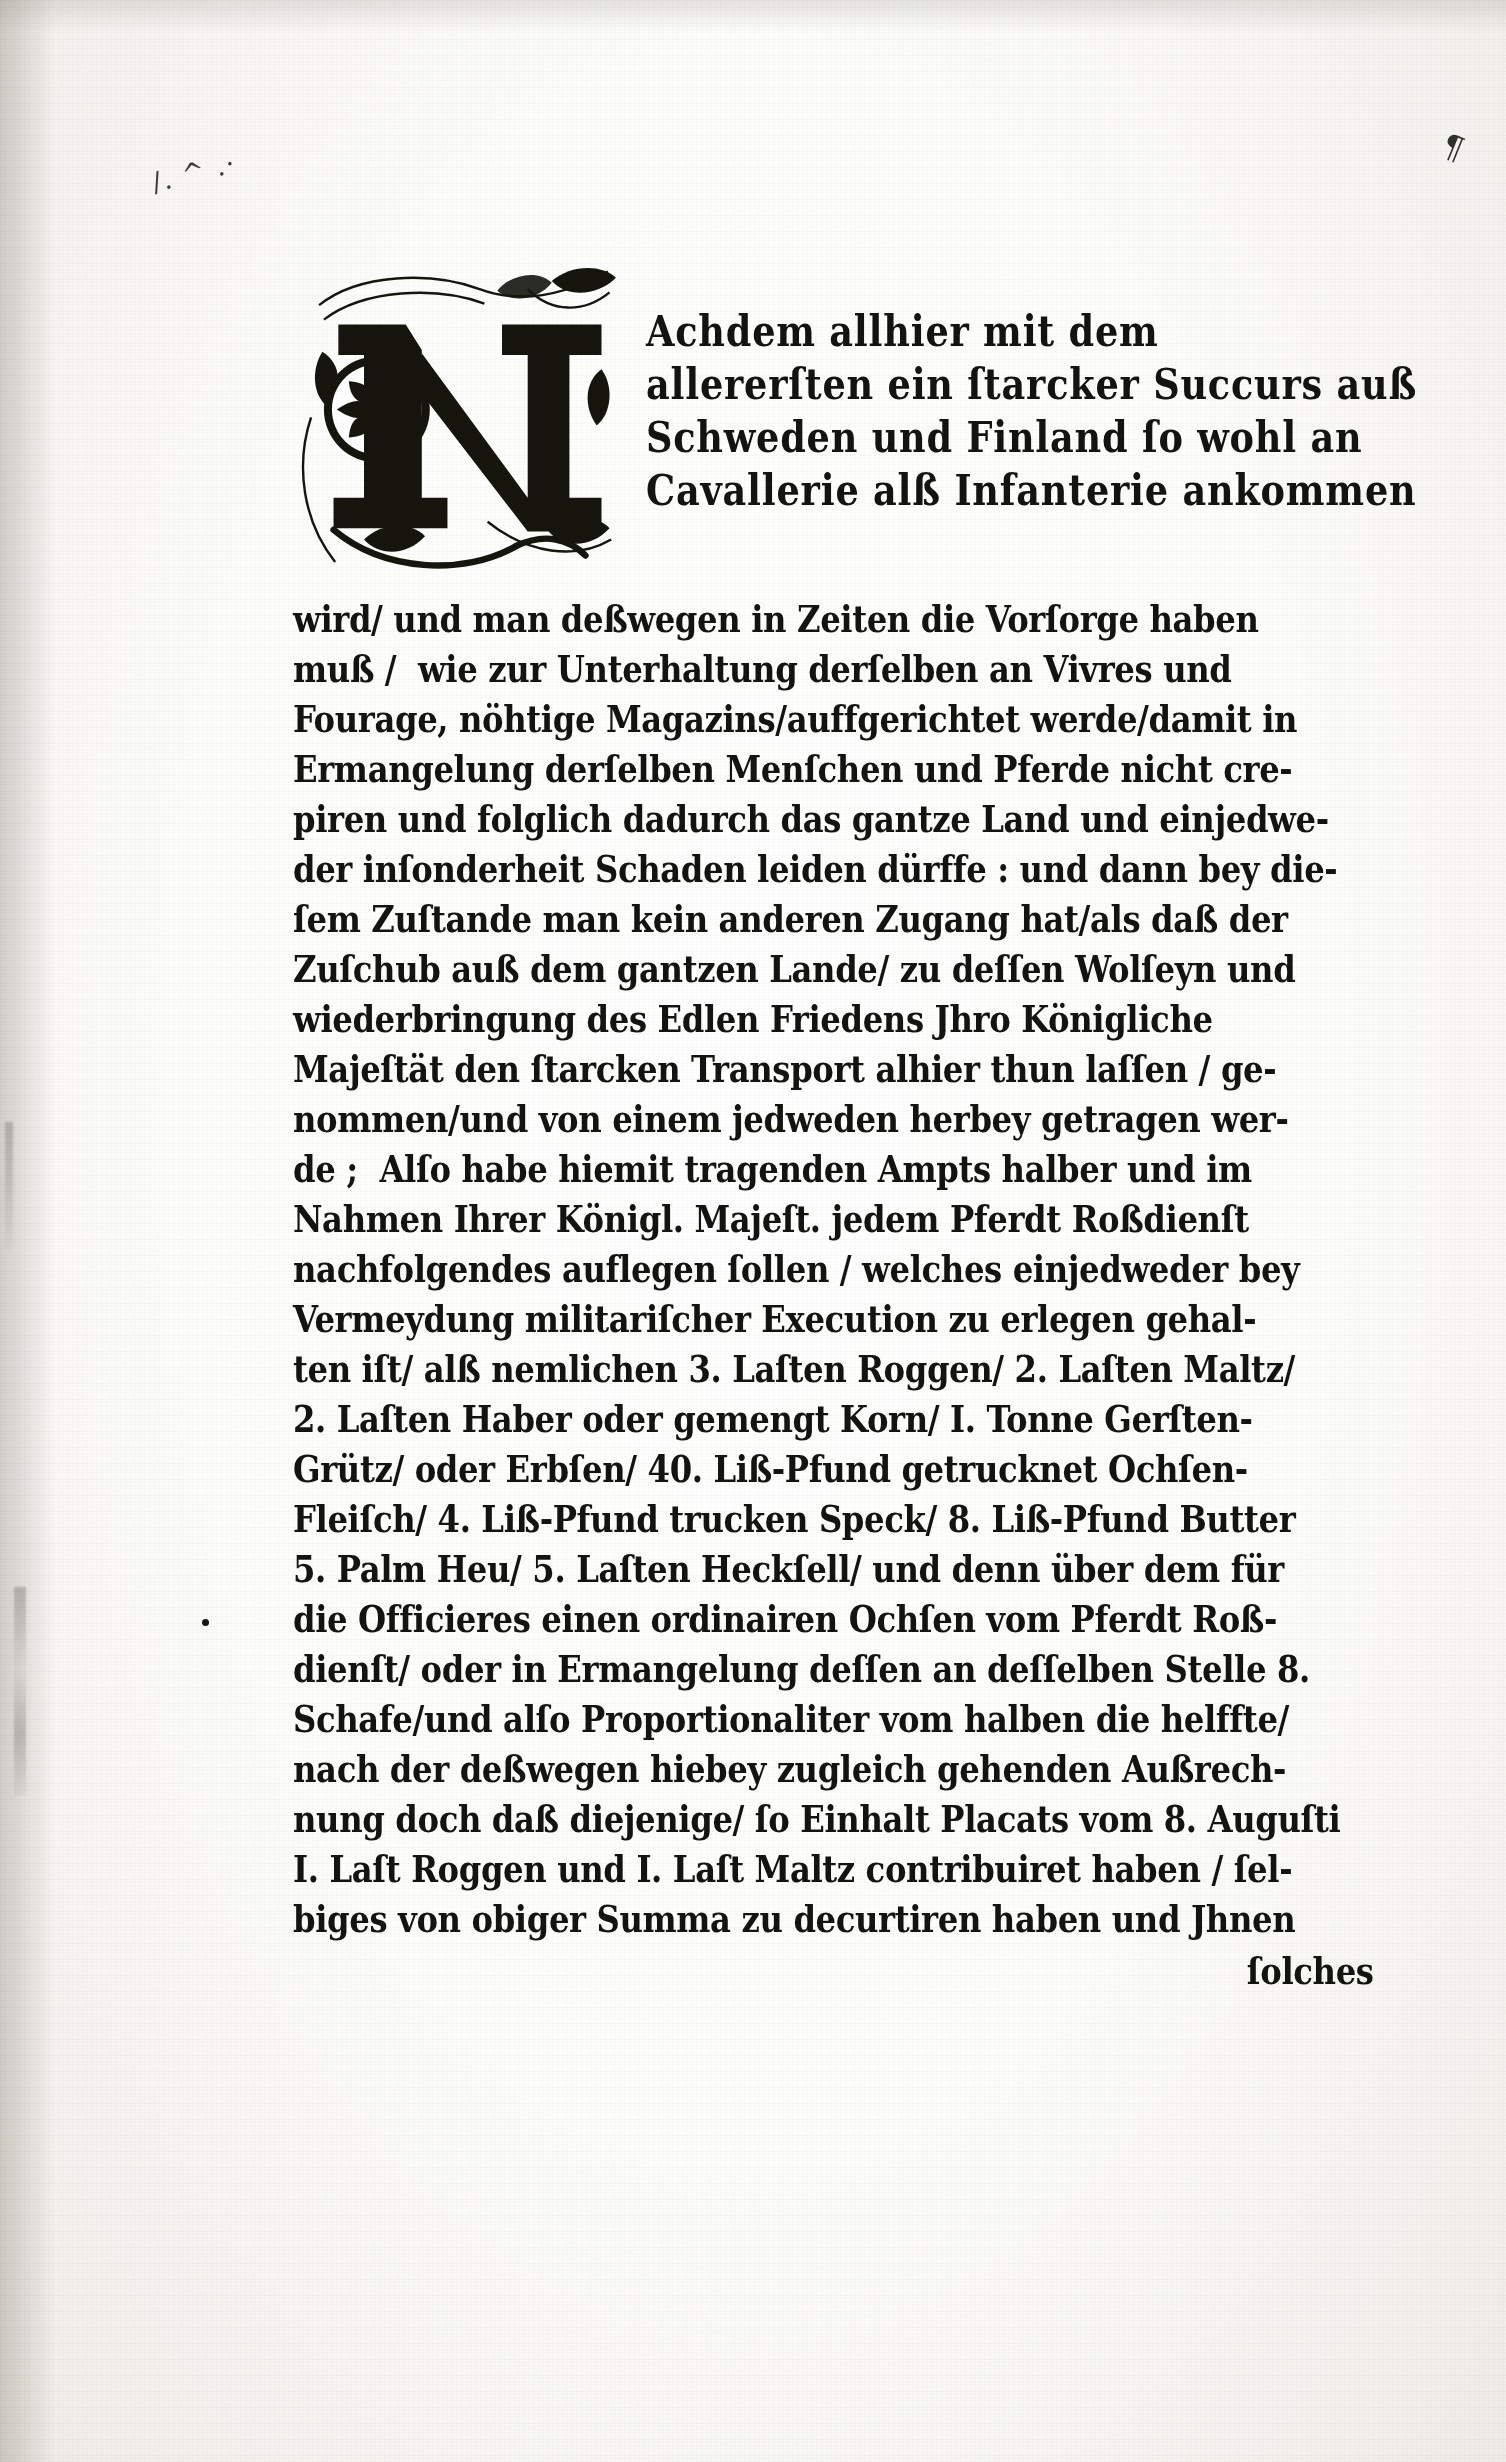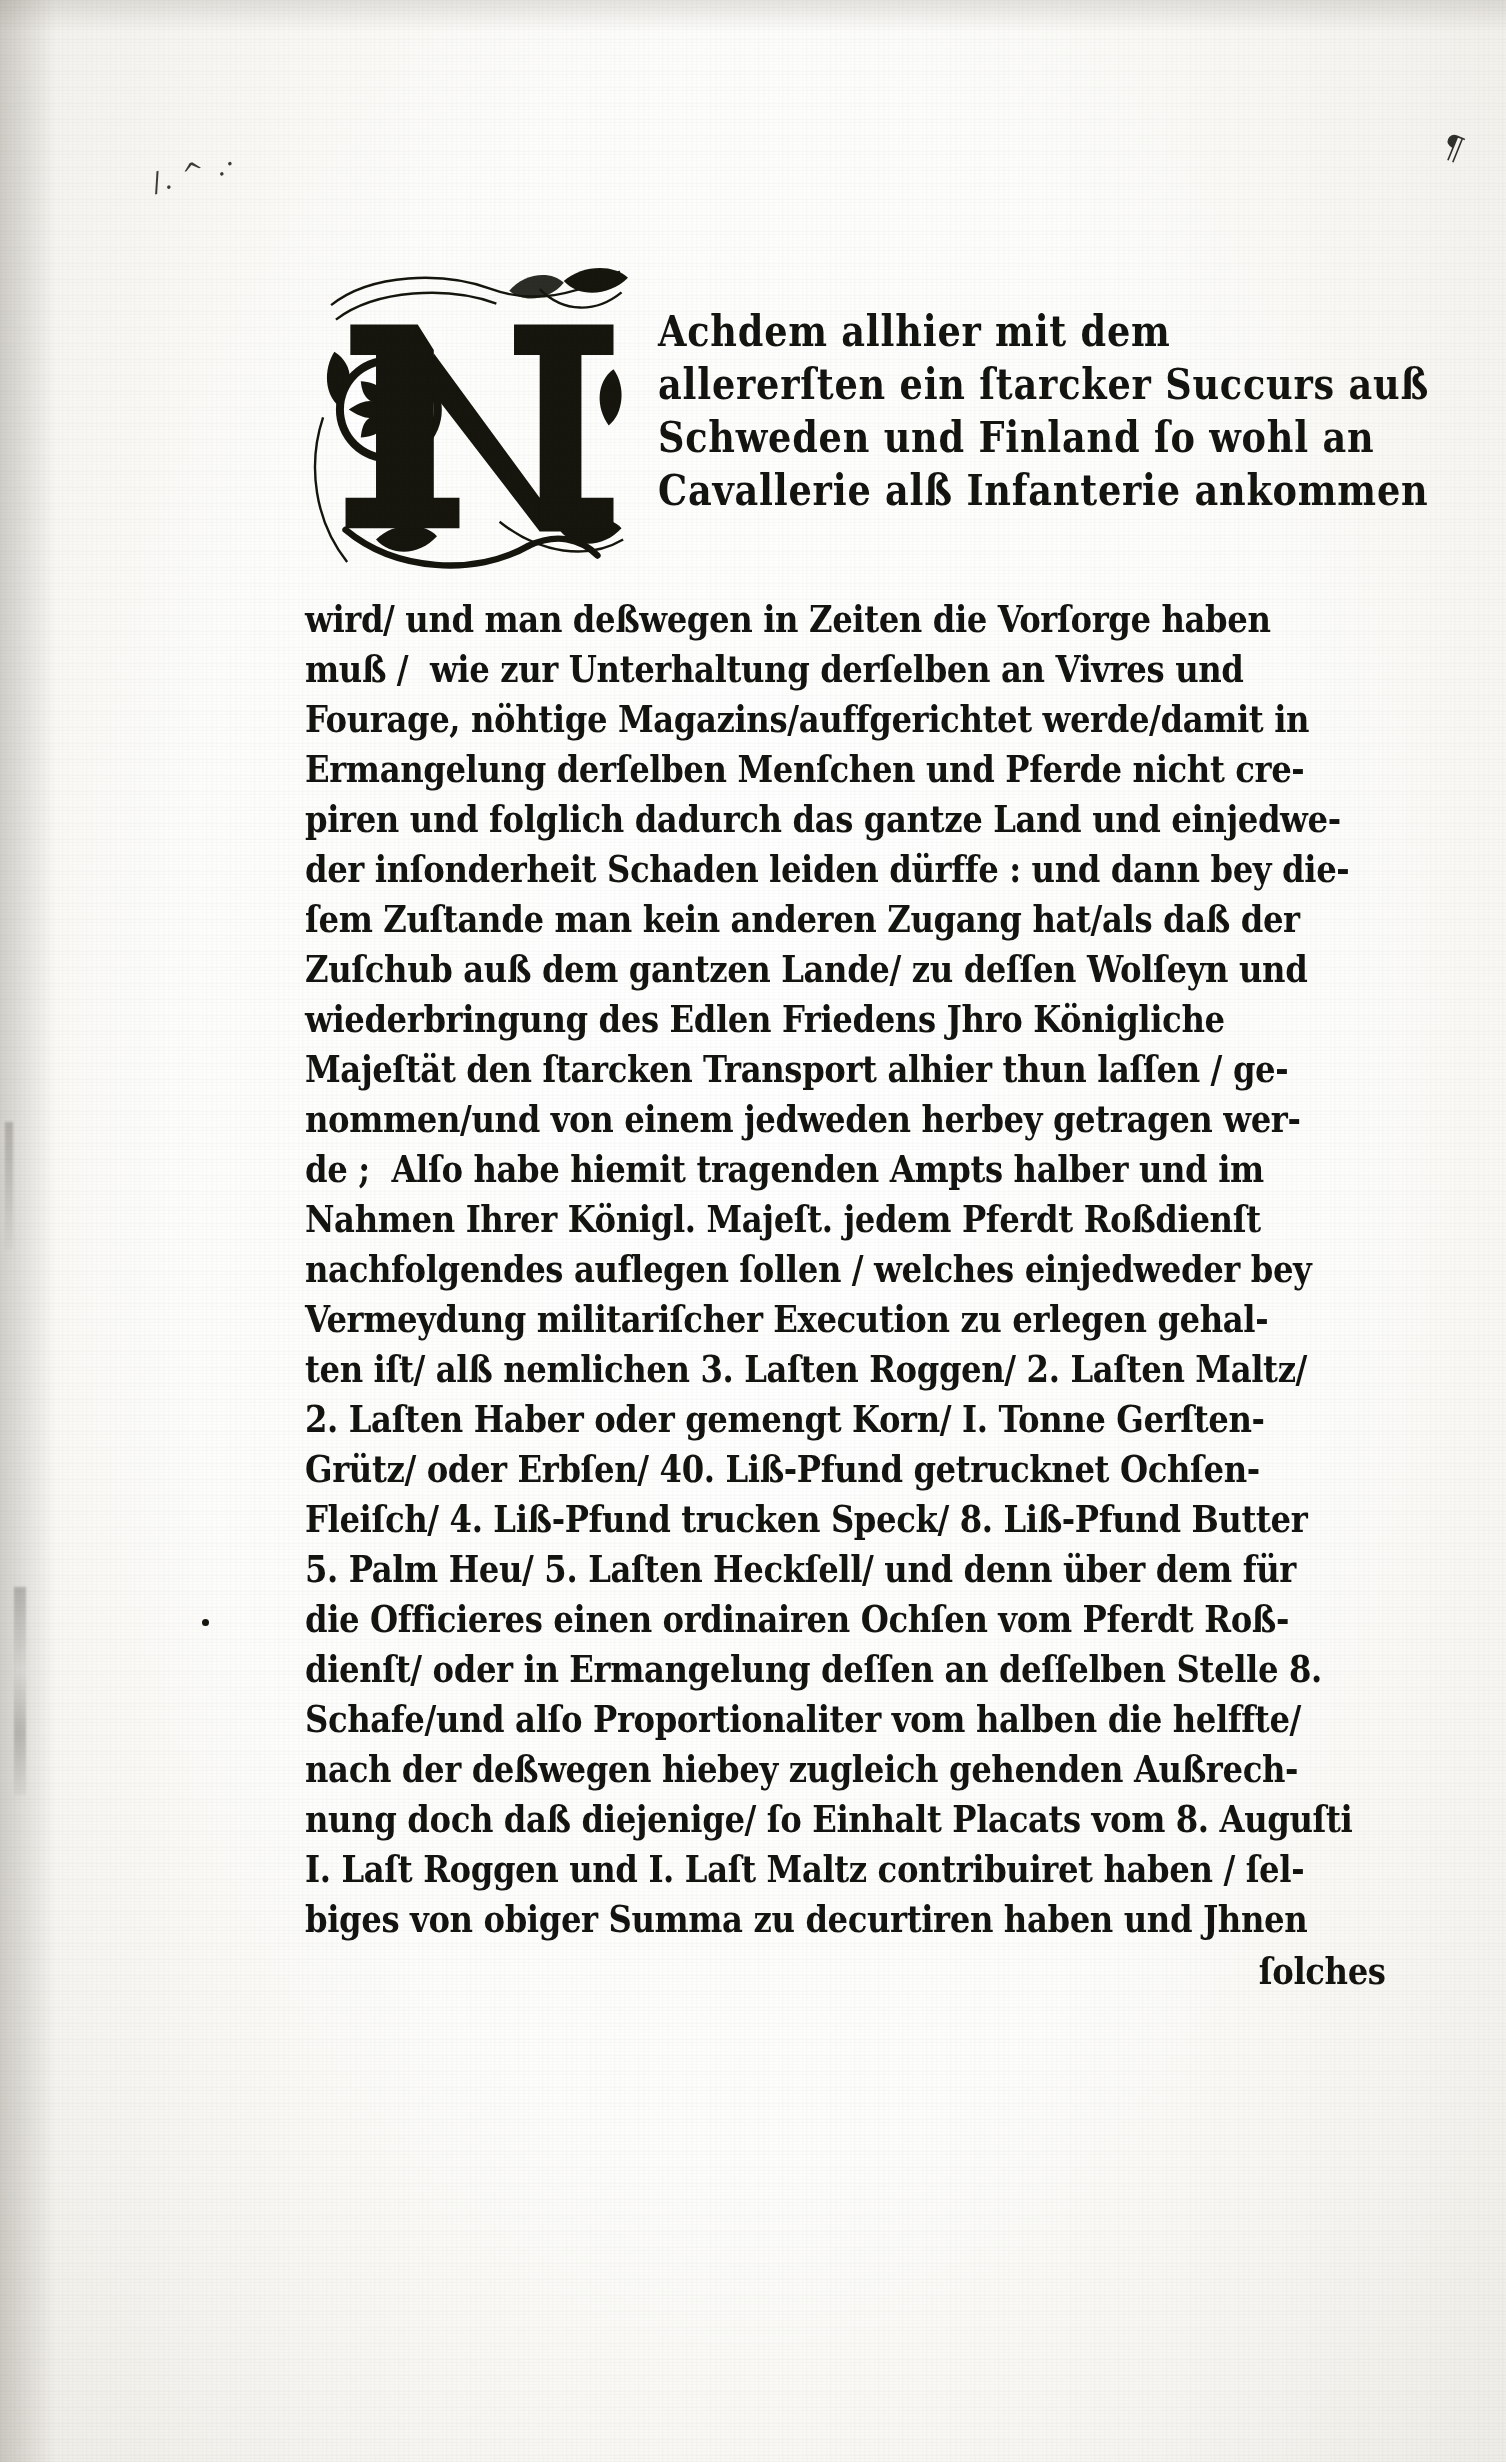--- a/index.html
+++ b/index.html
@@ -75,21 +75,21 @@
   .mark-leftstrip {
     left: 4.8px; top: 1122px;
     width: 8px; height: 128px;
     background: linear-gradient(to bottom, rgba(60,56,48,0.25), rgba(60,56,48,0.02));
     filter: blur(1px);
   }
 
   
   .text-block {
     position: absolute;
-    left: 305px;
+    left: 293px;
     top: 305px;
     width: 1122px;
     color: #151510;
   }
 
   
   .dropcap {
     float: left;
     width: 345px;
     height: 337px;

